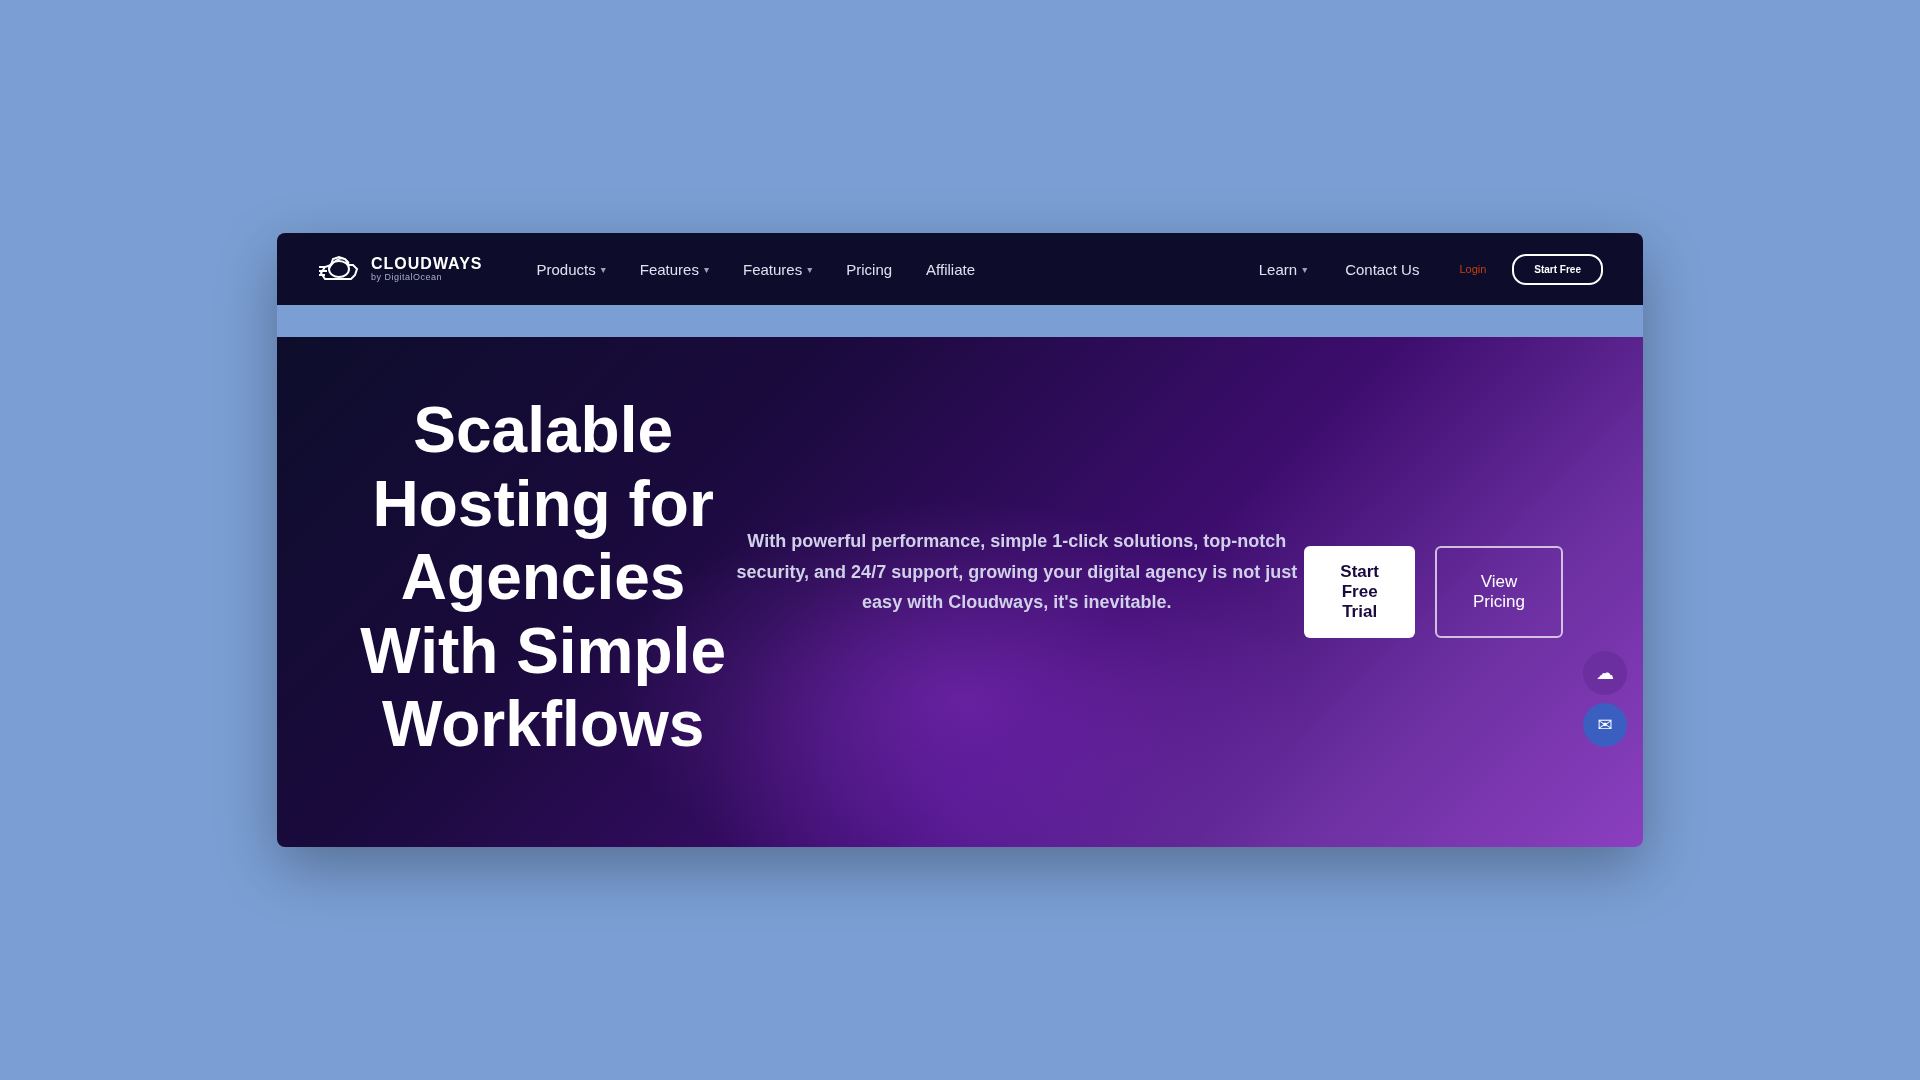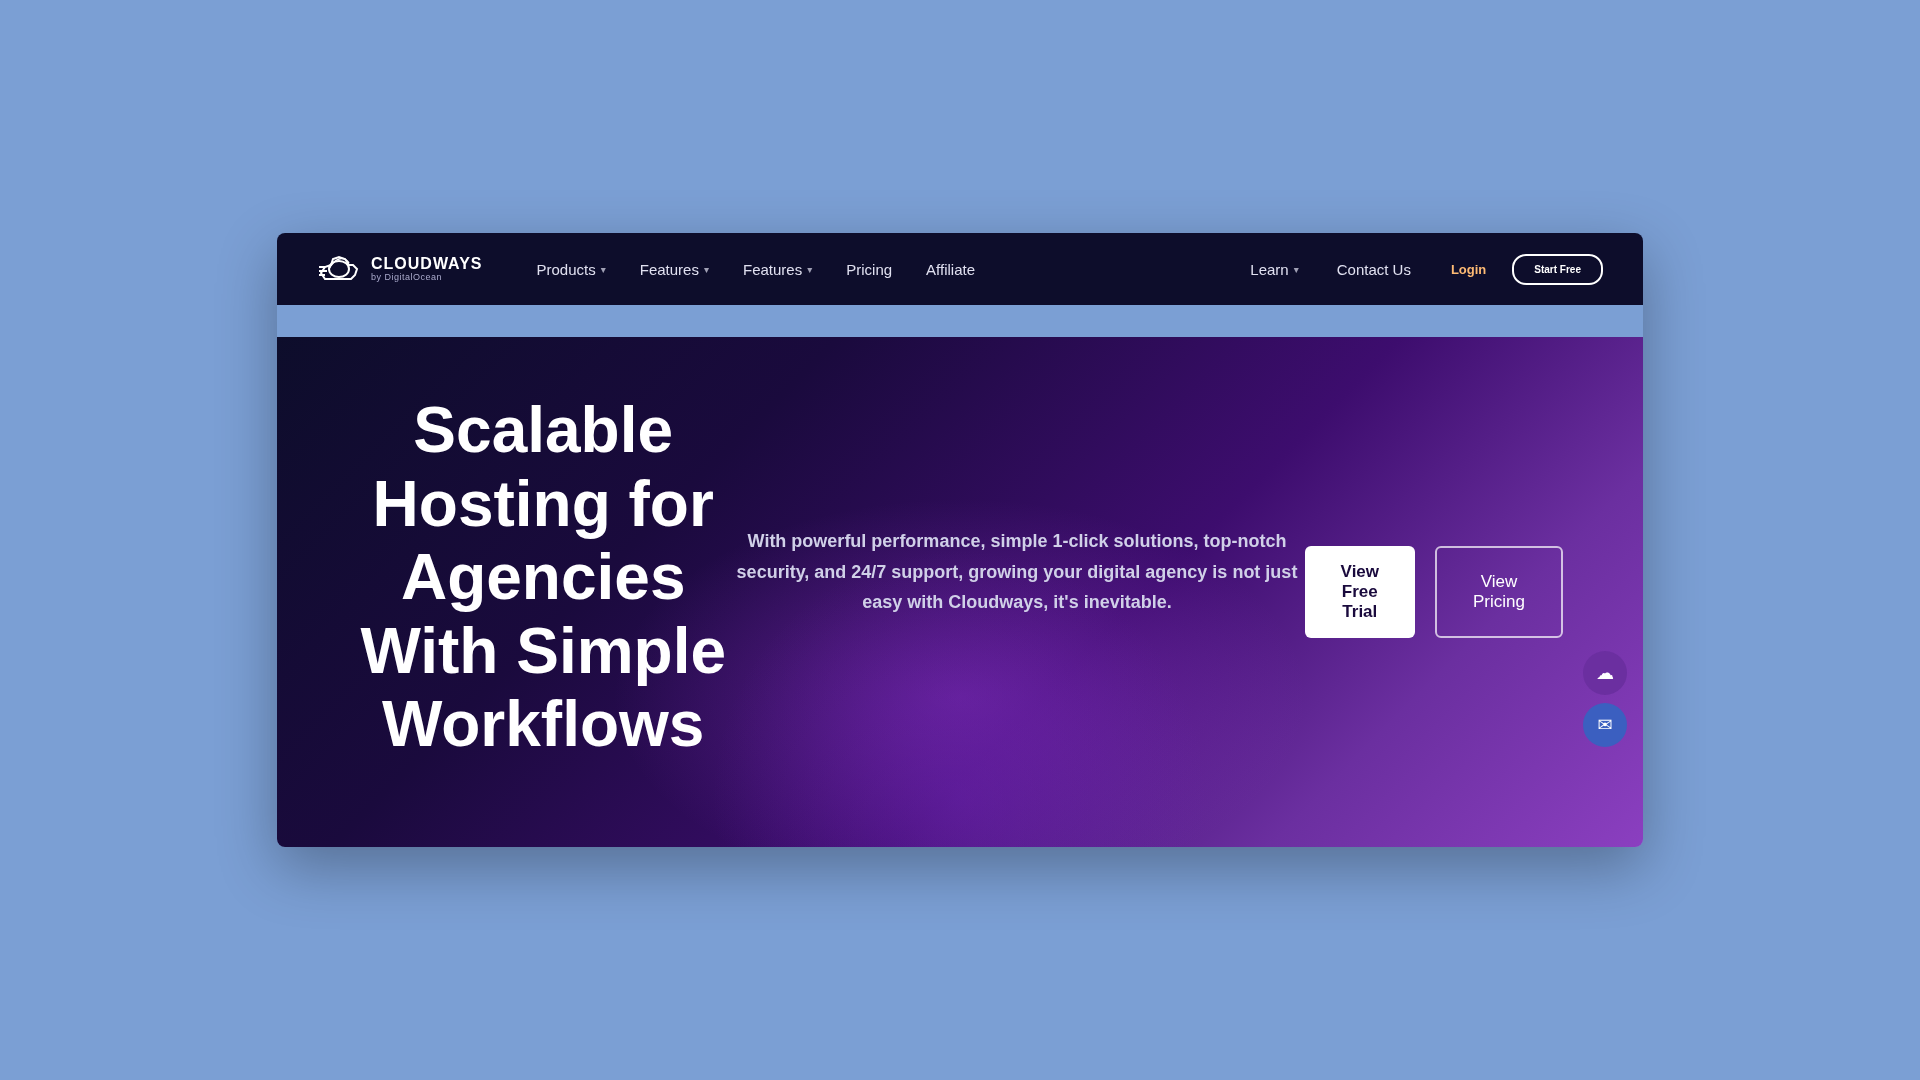--- a/index.html
+++ b/index.html
@@ -100,23 +100,23 @@
       opacity: 0.7;
     }
 
     .nav-right {
       display: flex;
       align-items: center;
       gap: 10px;
     }
 
     .login-btn {
-      color: #fdba74;
-      font-size: 13px;
-      font-weight: 700;
+      color: #c2410c;
+      font-size: 11px;
+      font-weight: 400;
       padding: 8px 16px;
       cursor: pointer;
       background: none;
       border: none;
       border-radius: 4px;
       transition: background 0.2s;
     }
 
     .start-free-btn {
       background: transparent;
@@ -315,21 +315,21 @@
     <div class="hero-glow"></div>
 
     <h1 class="hero-title">
       <span>Scalable Hosting for Agencies</span><br>
       <span>With Simple Workflows</span>
     </h1>
 
     <p class="hero-subtitle">With powerful performance, simple 1-click solutions, top-notch security, and 24/7 support, growing your digital agency is not just easy with Cloudways, it's inevitable.</p>
 
     <div class="hero-buttons">
-      <button class="btn-start-trial">View Free Trial</button>
+      <button class="btn-start-trial">Start Free Trial</button>
       <button class="btn-view-pricing">View Pricing</button>
     </div>
 
     <div class="floating-buttons">
       <div class="float-btn float-btn-purple">
         <span>☁</span>
       </div>
       <div class="float-btn float-btn-blue">
         <span>✉</span>
       </div>

